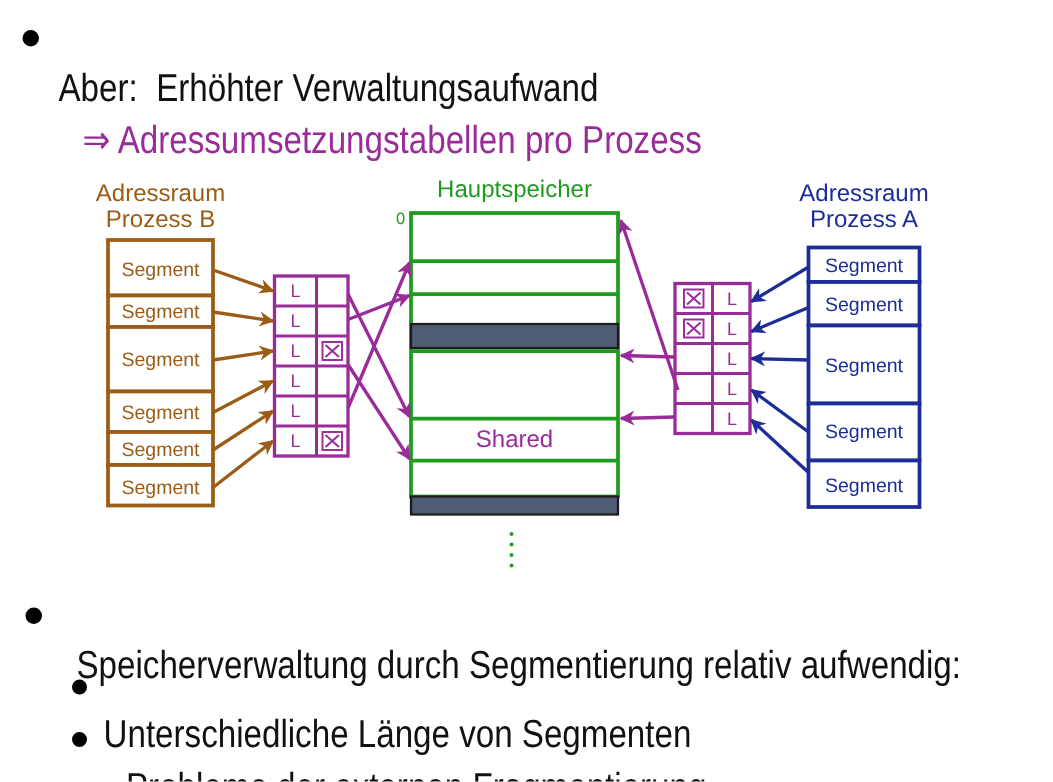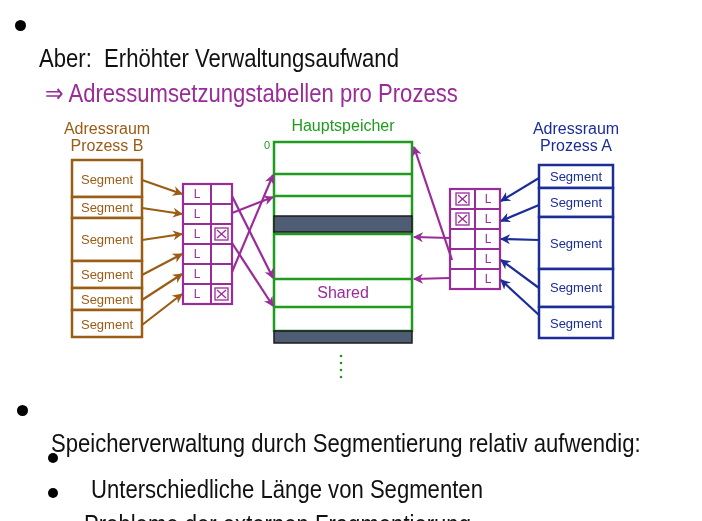--- a/index.html
+++ b/index.html
@@ -29,21 +29,21 @@
   .cell{font-size:12px;text-anchor:middle;}
   .arrow{stroke-width:2.2;fill:none;}
 </style>
 </head>
 <body>
 
 <div class="bullet" style="left:15px;top:20px;width:11px;height:11px;"></div>
 <div class="line" style="left:30px;top:13px;">
   <span class="txt">Aber:  Erhöhter Verwaltungsaufwand</span>
 </div>
-<div class="line" style="left:36px;top:48px;">
+<div class="line" style="left:46px;top:48px;">
   <span class="txt purple">⇒ Adressumsetzungstabellen pro Prozess</span>
 </div>
 
 <svg width="702" height="521" viewBox="0 0 702 521">
   <defs>
     <marker id="ah-brown" viewBox="0 0 10 10" refX="9" refY="5" markerWidth="10" markerHeight="10" markerUnits="userSpaceOnUse" orient="auto">
       <path d="M0,0 L10,5 L0,10 L3,5 z" class="f-brown"></path>
     </marker>
     <marker id="ah-purple" viewBox="0 0 10 10" refX="9" refY="5" markerWidth="10" markerHeight="10" markerUnits="userSpaceOnUse" orient="auto">
       <path d="M0,0 L10,5 L0,10 L3,5 z" class="f-purple"></path>
@@ -229,19 +229,19 @@
     <line x1="539" y1="288" x2="501" y2="260" marker-end="url(#ah-blue)"></line>
     <line x1="539" y1="315" x2="501" y2="280" marker-end="url(#ah-blue)"></line>
   </g>
 </svg>
 
 <div class="bullet" style="left:17px;top:405px;width:11px;height:11px;"></div>
 <div class="line" style="left:42px;top:398px;">
   <span class="txt">Speicherverwaltung durch Segmentierung relativ aufwendig:</span>
 </div>
 <div class="bullet" style="left:48px;top:453px;width:10px;height:10px;"></div>
-<div class="line" style="left:82px;top:444px;">
+<div class="line" style="left:60px;top:444px;">
   <span class="txt">Unterschiedliche Länge von Segmenten</span>
 </div>
 <div class="bullet" style="left:48px;top:488px;width:10px;height:10px;"></div>
 <div class="line" style="left:75px;top:479px;">
   <span class="txt">Probleme der externen Fragmentierung</span>
 </div>
 
 </body></html>

